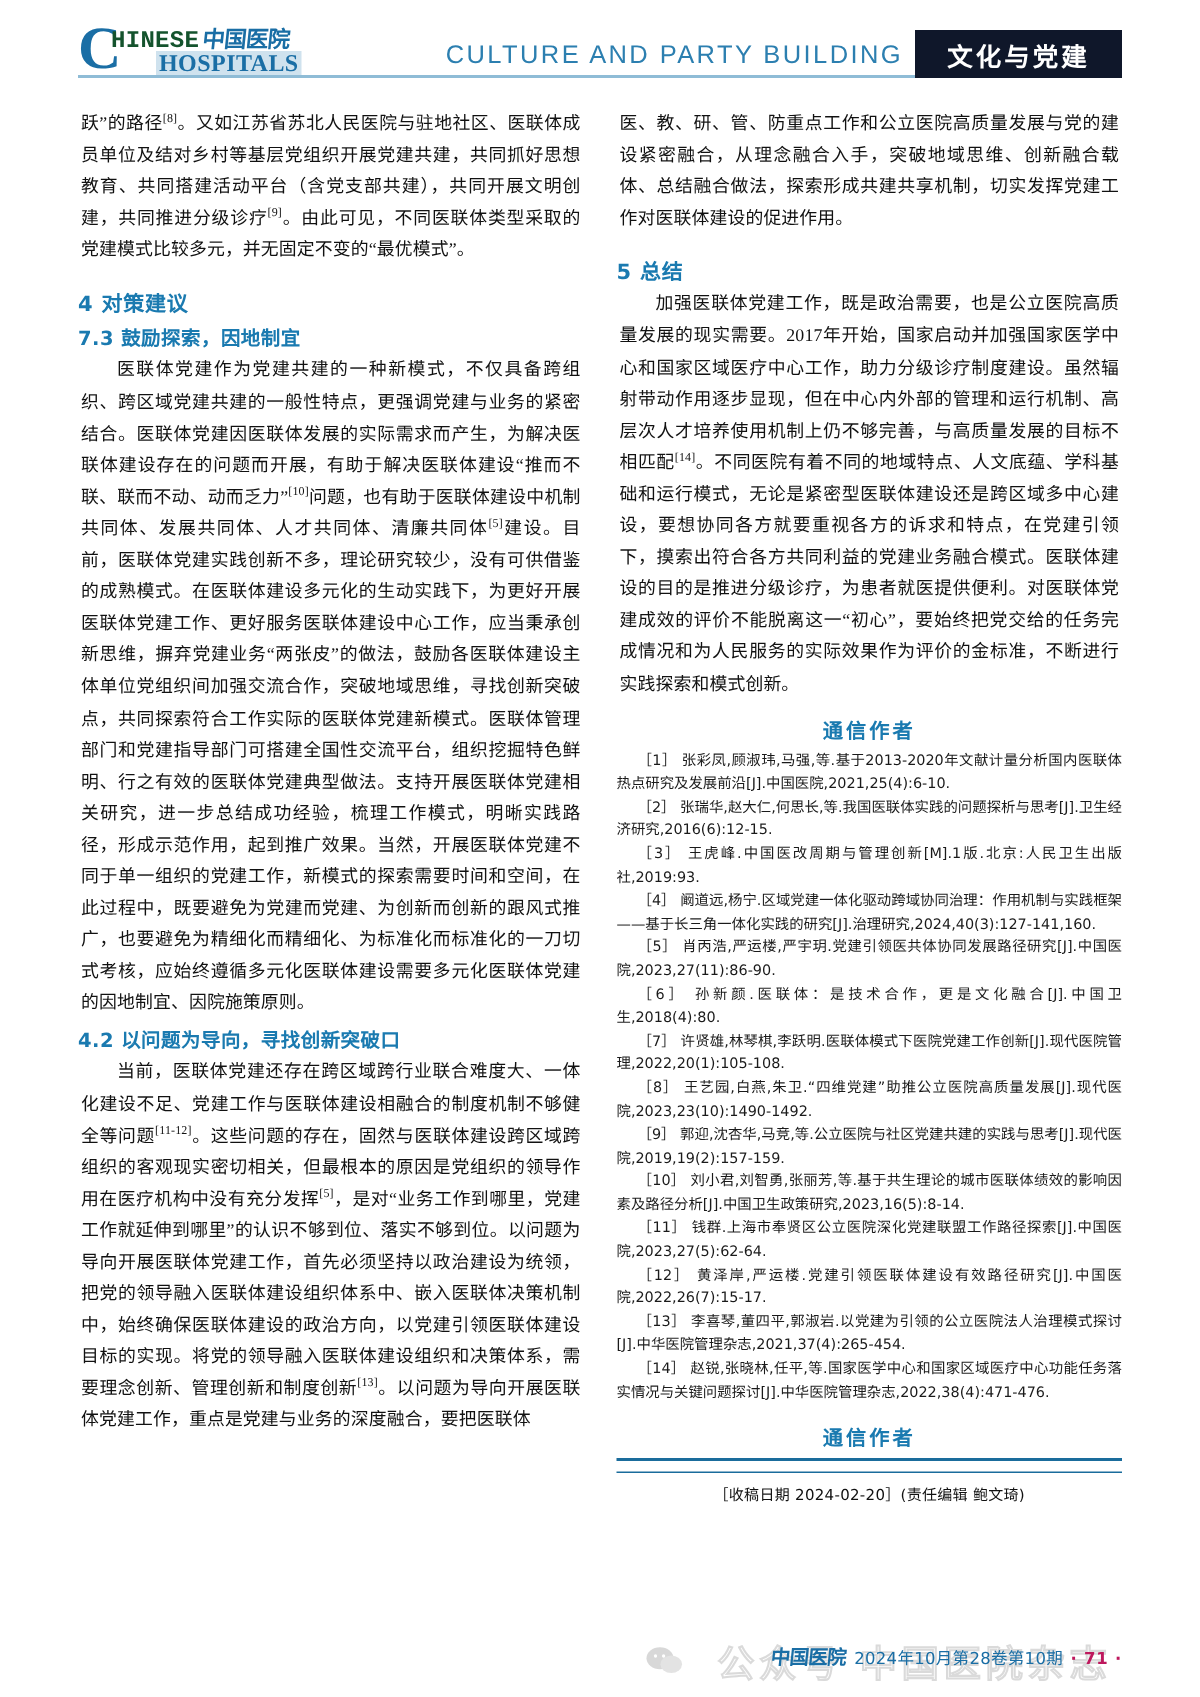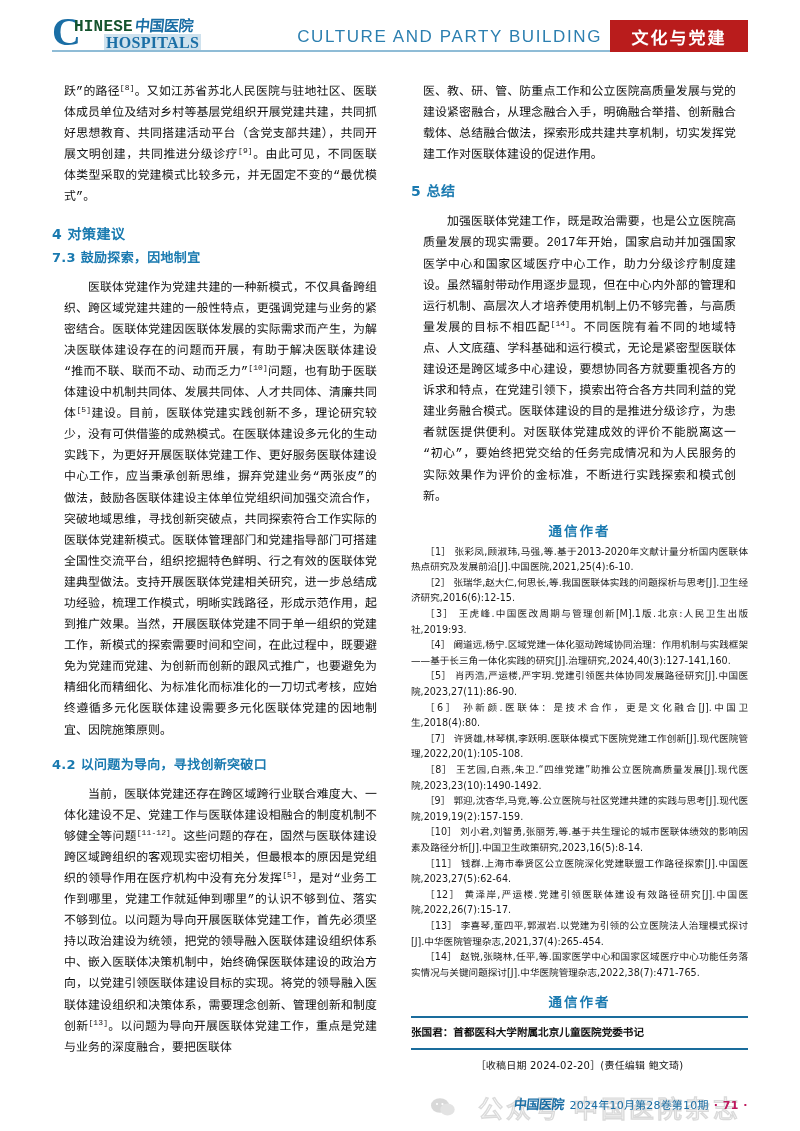--- a/index.html
+++ b/index.html
@@ -113,21 +113,21 @@
     height: 2px;
     background: #8fbcd6;
   }
 
   .section-tag {
     position: absolute;
     right: 52px;
     top: 20px;
     width: 138px;
     height: 32px;
-    background: #b91c1c;
+    background: #0f172a;
     color: #ffffff;
     font-family: "DejaVu Sans", sans-serif;
     font-weight: 700;
     font-size: 17px;
     letter-spacing: 2px;
     display: flex;
     align-items: center;
     justify-content: center;
   }
 
@@ -140,22 +140,22 @@
     height: 1000px;
     display: flex;
     gap: 22px;
   }
   .col {
     width: 337px;
     position: relative;
   }
 
   p.body {
-    margin: 12px;
-    font-family: Liberation Mono, monospace;
+    margin: 2px;
+    font-family: Liberation Serif, serif;
     font-size: 11.9px;
     line-height: 21.1px;
     text-align: justify;
     text-justify: inter-ideograph;
     text-indent: 24px;
     color: #111;
     letter-spacing: 0.1px;
   }
   p.body.cont { text-indent: 0; }
 
@@ -345,46 +345,45 @@
 
       <h2 class="head1">4 对策建议</h2>
       <h3 class="head2">7.3 鼓励探索，因地制宜</h3>
       <p class="body">医联体党建作为党建共建的一种新模式，不仅具备跨组织、跨区域党建共建的一般性特点，更强调党建与业务的紧密结合。医联体党建因医联体发展的实际需求而产生，为解决医联体建设存在的问题而开展，有助于解决医联体建设“推而不联、联而不动、动而乏力”<sup class="ref">[10]</sup>问题，也有助于医联体建设中机制共同体、发展共同体、人才共同体、清廉共同体<sup class="ref">[5]</sup>建设。目前，医联体党建实践创新不多，理论研究较少，没有可供借鉴的成熟模式。在医联体建设多元化的生动实践下，为更好开展医联体党建工作、更好服务医联体建设中心工作，应当秉承创新思维，摒弃党建业务“两张皮”的做法，鼓励各医联体建设主体单位党组织间加强交流合作，突破地域思维，寻找创新突破点，共同探索符合工作实际的医联体党建新模式。医联体管理部门和党建指导部门可搭建全国性交流平台，组织挖掘特色鲜明、行之有效的医联体党建典型做法。支持开展医联体党建相关研究，进一步总结成功经验，梳理工作模式，明晰实践路径，形成示范作用，起到推广效果。当然，开展医联体党建不同于单一组织的党建工作，新模式的探索需要时间和空间，在此过程中，既要避免为党建而党建、为创新而创新的跟风式推广，也要避免为精细化而精细化、为标准化而标准化的一刀切式考核，应始终遵循多元化医联体建设需要多元化医联体党建的因地制宜、因院施策原则。</p>
 
       <h3 class="head2">4.2 以问题为导向，寻找创新突破口</h3>
       <p class="body">当前，医联体党建还存在跨区域跨行业联合难度大、一体化建设不足、党建工作与医联体建设相融合的制度机制不够健全等问题<sup class="ref">[11-12]</sup>。这些问题的存在，固然与医联体建设跨区域跨组织的客观现实密切相关，但最根本的原因是党组织的领导作用在医疗机构中没有充分发挥<sup class="ref">[5]</sup>，是对“业务工作到哪里，党建工作就延伸到哪里”的认识不够到位、落实不够到位。以问题为导向开展医联体党建工作，首先必须坚持以政治建设为统领，把党的领导融入医联体建设组织体系中、嵌入医联体决策机制中，始终确保医联体建设的政治方向，以党建引领医联体建设目标的实现。将党的领导融入医联体建设组织和决策体系，需要理念创新、管理创新和制度创新<sup class="ref">[13]</sup>。以问题为导向开展医联体党建工作，重点是党建与业务的深度融合，要把医联体</p>
     </div>
 
     <div class="col">
-      <p class="body cont">医、教、研、管、防重点工作和公立医院高质量发展与党的建设紧密融合，从理念融合入手，明确融合举措、创新融合载体、总结融合做法，探索形成共建共享机制，切实发挥党建工作对医联体建设的促进作用。</p>
+      <p class="body cont">医、教、研、管、防重点工作和公立医院高质量发展与党的建设紧密融合，从理念融合入手，突破地域思维、创新融合载体、总结融合做法，探索形成共建共享机制，切实发挥党建工作对医联体建设的促进作用。</p>
 
       <h2 class="head1">5 总结</h2>
       <p class="body">加强医联体党建工作，既是政治需要，也是公立医院高质量发展的现实需要。2017年开始，国家启动并加强国家医学中心和国家区域医疗中心工作，助力分级诊疗制度建设。虽然辐射带动作用逐步显现，但在中心内外部的管理和运行机制、高层次人才培养使用机制上仍不够完善，与高质量发展的目标不相匹配<sup class="ref">[14]</sup>。不同医院有着不同的地域特点、人文底蕴、学科基础和运行模式，无论是紧密型医联体建设还是跨区域多中心建设，要想协同各方就要重视各方的诉求和特点，在党建引领下，摸索出符合各方共同利益的党建业务融合模式。医联体建设的目的是推进分级诊疗，为患者就医提供便利。对医联体党建成效的评价不能脱离这一“初心”，要始终把党交给的任务完成情况和为人民服务的实际效果作为评价的金标准，不断进行实践探索和模式创新。</p>
 
       <div class="refs-title">通信作者</div>
       <ul class="refs-list" id="refs-list">
           <li>［1］ 张彩凤,顾淑玮,马强,等.基于2013-2020年文献计量分析国内医联体热点研究及发展前沿[J].中国医院,2021,25(4):6-10.</li>
           <li>［2］ 张瑞华,赵大仁,何思长,等.我国医联体实践的问题探析与思考[J].卫生经济研究,2016(6):12-15.</li>
           <li>［3］ 王虎峰.中国医改周期与管理创新[M].1版.北京:人民卫生出版社,2019:93.</li>
           <li>［4］ 阚道远,杨宁.区域党建一体化驱动跨域协同治理：作用机制与实践框架——基于长三角一体化实践的研究[J].治理研究,2024,40(3):127-141,160.</li>
           <li>［5］ 肖丙浩,严运楼,严宇玥.党建引领医共体协同发展路径研究[J].中国医院,2023,27(11):86-90.</li>
           <li>［6］ 孙新颜.医联体：是技术合作，更是文化融合[J].中国卫生,2018(4):80.</li>
           <li>［7］ 许贤雄,林琴棋,李跃明.医联体模式下医院党建工作创新[J].现代医院管理,2022,20(1):105-108.</li>
           <li>［8］ 王艺园,白燕,朱卫.“四维党建”助推公立医院高质量发展[J].现代医院,2023,23(10):1490-1492.</li>
           <li>［9］ 郭迎,沈杏华,马竞,等.公立医院与社区党建共建的实践与思考[J].现代医院,2019,19(2):157-159.</li>
           <li>［10］ 刘小君,刘智勇,张丽芳,等.基于共生理论的城市医联体绩效的影响因素及路径分析[J].中国卫生政策研究,2023,16(5):8-14.</li>
           <li>［11］ 钱群.上海市奉贤区公立医院深化党建联盟工作路径探索[J].中国医院,2023,27(5):62-64.</li>
           <li>［12］ 黄泽岸,严运楼.党建引领医联体建设有效路径研究[J].中国医院,2022,26(7):15-17.</li>
           <li>［13］ 李喜琴,董四平,郭淑岩.以党建为引领的公立医院法人治理模式探讨[J].中华医院管理杂志,2021,37(4):265-454.</li>
-          <li>［14］ 赵锐,张晓林,任平,等.国家医学中心和国家区域医疗中心功能任务落实情况与关键问题探讨[J].中华医院管理杂志,2022,38(7):471-765.</li>
+          <li>［14］ 赵锐,张晓林,任平,等.国家医学中心和国家区域医疗中心功能任务落实情况与关键问题探讨[J].中华医院管理杂志,2022,38(4):471-476.</li>
         </ul>
 
       <div class="corr-title">通信作者</div>
       <div class="corr-hr"></div>
-      <div class="corr-name">张国君：首都医科大学附属北京儿童医院党委书记</div>
       <div class="corr-bottom-hr"></div>
       <div class="dates">［收稿日期 2024-02-20］(责任编辑 鲍文琦)</div>
     </div>
   </div>
 
   <div class="watermark">
     <span class="wm-badge">
       <svg width="26" height="20" viewBox="0 0 26 20" aria-hidden="true">
         <ellipse cx="10" cy="8.5" rx="9" ry="7.3" fill="#b9b9b9"></ellipse>
         <ellipse cx="17.5" cy="12.5" rx="7.2" ry="5.9" fill="#cdcdcd"></ellipse>

